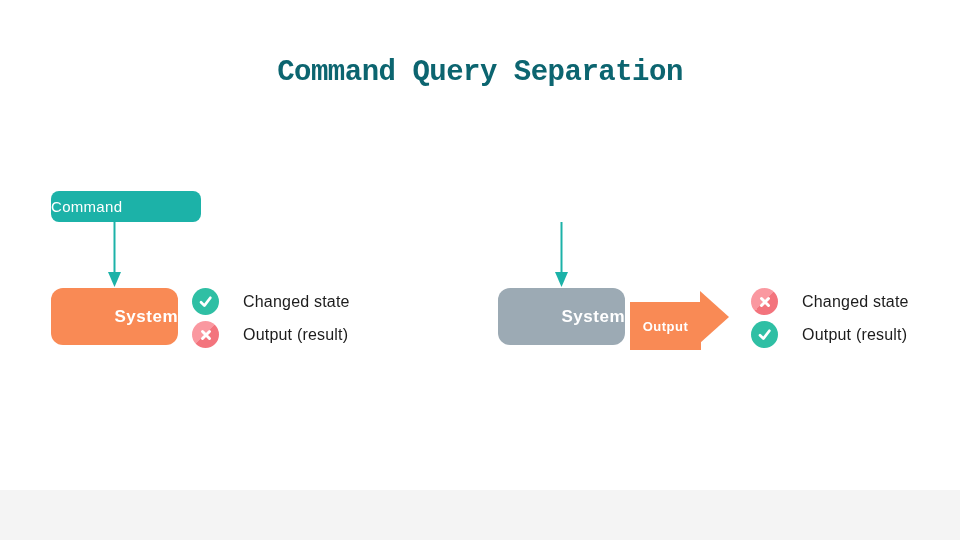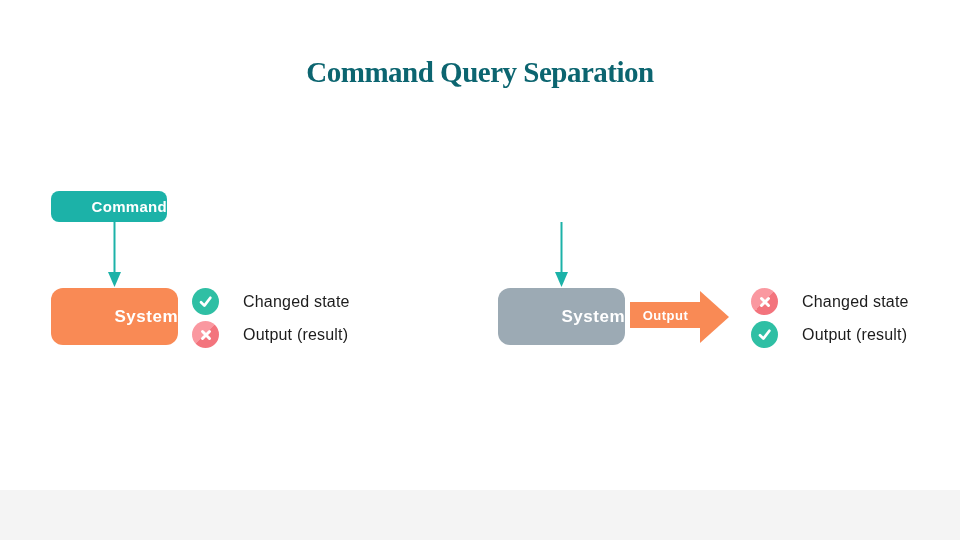--- a/index.html
+++ b/index.html
@@ -8,46 +8,46 @@
   }
   *{margin:0;padding:0;box-sizing:border-box;}
   html,body{background:#cfcfcf;}
   .stage{
     position:relative;width:960px;height:540px;background:#ffffff;overflow:hidden;
     font-family:"Liberation Sans", sans-serif;
   }
   .band{position:absolute;left:0;bottom:0;width:100%;height:50px;background:var(--band);}
   .title{
     position:absolute;top:56px;left:0;width:100%;text-align:center;
-    font-family:Liberation Serif, serif;font-weight:bold;font-size:29px;
+    font-family:Liberation Mono, monospace;font-weight:bold;font-size:29px;
     letter-spacing:-0.5px;color:var(--title);
   }
   .tag{
-    position:absolute;width:116px;height:31px;border-radius:8px;background:var(--teal);
-    display:flex;align-items:center;justify-content:flex-end;
-    color:#fff;font-weight:bold;font-size:15px;letter-spacing:0.3px;
+    position:absolute;width:150px;height:31px;border-radius:8px;background:var(--teal);
+    display:flex;align-items:center;justify-content:flex-start;
+    color:#fff;font-weight:normal;font-size:15px;letter-spacing:0.3px;
   }
   .sysbox{
     position:absolute;width:127px;height:57px;border-radius:12px;
     display:flex;align-items:center;justify-content:flex-end;
     color:#fff;font-weight:bold;font-size:17px;letter-spacing:0.5px;
   }
   .sysbox.orange{background:var(--orange);}
   .sysbox.gray{background:var(--gray);}
   .down-arrow{position:absolute;width:17px;height:66px;}
   .legend-row{position:absolute;display:flex;align-items:center;gap:24px;height:27px;}
   .icon-circle{
     width:27px;height:27px;border-radius:50%;flex:0 0 27px;
     display:flex;align-items:center;justify-content:center;
   }
   .icon-circle.green{background:var(--green);}
   .icon-circle.pink{background:linear-gradient(135deg,var(--pink1) 50%,var(--pink2) 50%);}
   .legend-label{font-size:16px;color:var(--text);letter-spacing:0.2px;white-space:nowrap;}
   .out-body{
-    position:absolute;left:630px;top:302px;width:71px;height:26px;background:var(--orange);
+    position:absolute;left:630px;top:302px;width:71px;height:48px;background:var(--orange);
     display:flex;align-items:center;justify-content:center;
     color:#fff;font-weight:bold;font-size:13px;letter-spacing:0.5px;
   }
   .out-head{
     position:absolute;left:700px;top:291px;width:0;height:0;
     border-top:26px solid transparent;border-bottom:26px solid transparent;
     border-left:29px solid var(--orange);
   }
 </style>
 </head>

